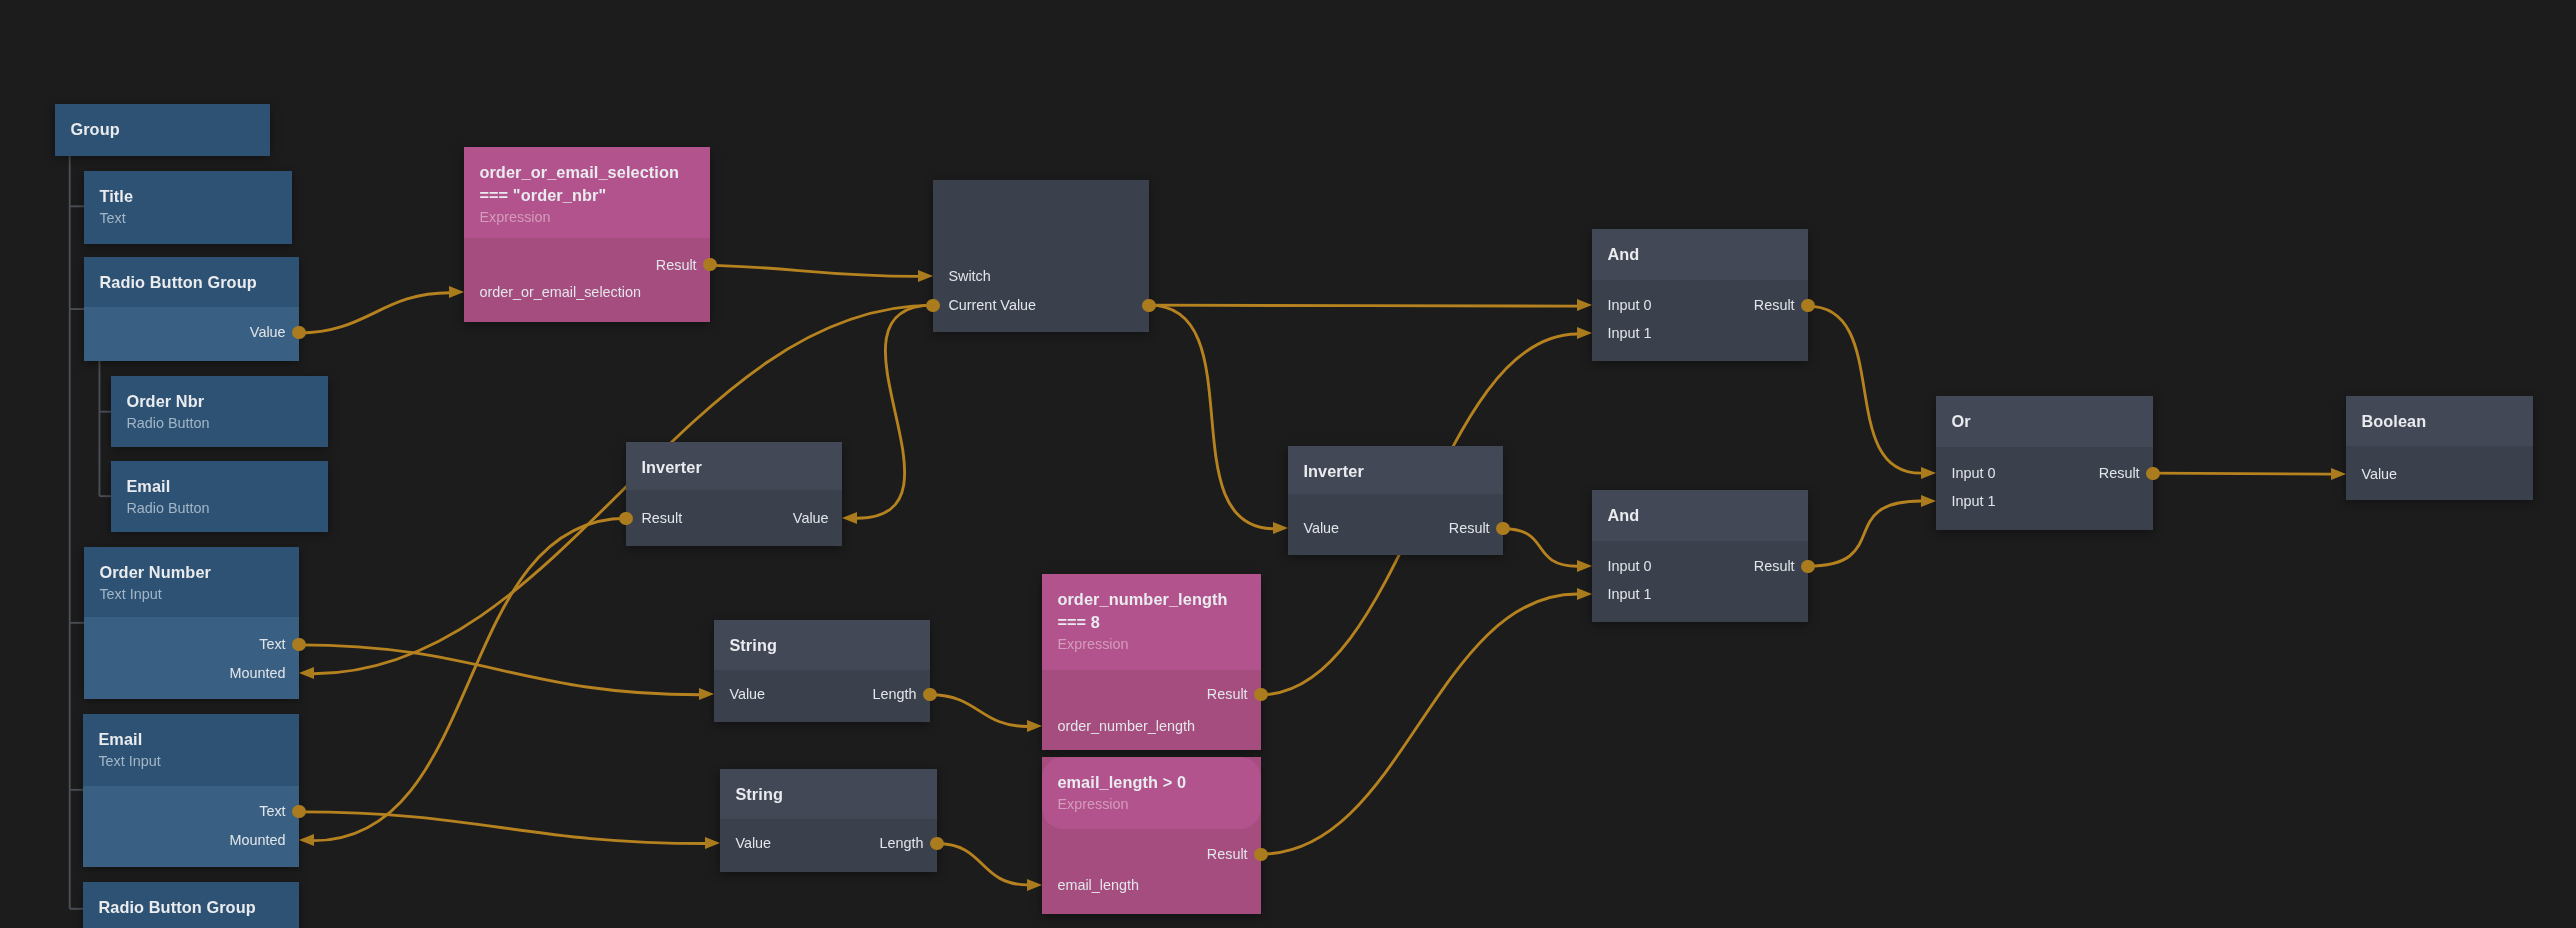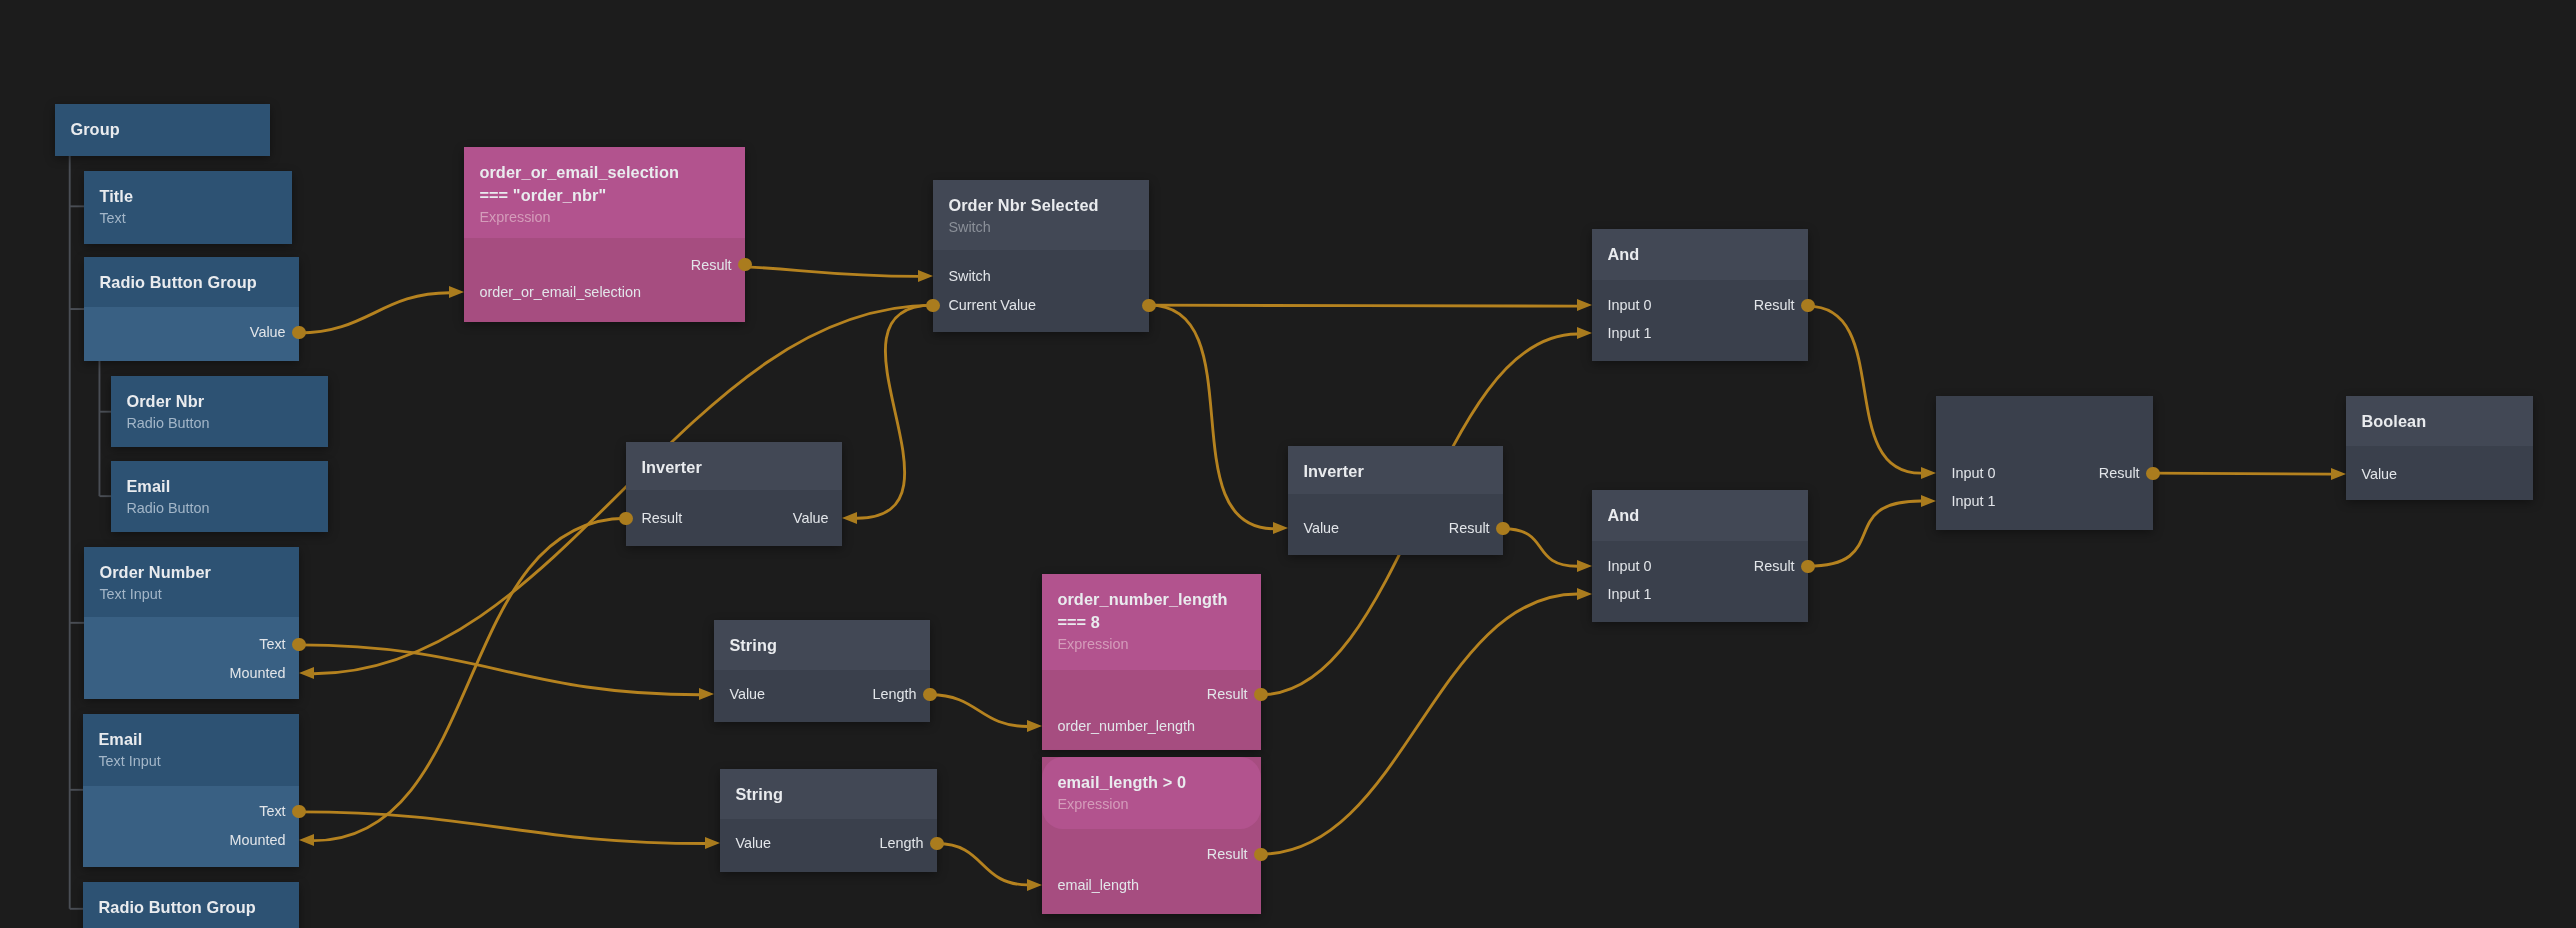--- a/index.html
+++ b/index.html
@@ -134,41 +134,35 @@
       <div class="p-label pr" style="top: 116px;">Mounted</div>
       <div class="p-arrow a-r" style="top: 120px; right: -15.4px;"></div>
     </div>
     <div class="node v-blue" style="left: 83px; top: 882px; width: 216px; height: 77px;">
       <div class="n-header" style="height: 77px;">
         <div class="n-title">
           <div>Radio Button Group</div>
         </div>
       </div>
     </div>
-    <div class="node v-pink" style="left: 464px; top: 147px; width: 246px; height: 175px; padding-left: 35px;">
+    <div class="node v-pink" style="left: 464px; top: 147px; width: 246px; height: 175px;">
       <div class="n-header" style="height: 91px;">
         <div class="n-title">
           <div>order_or_email_selection</div>
           <div>=== "order_nbr"</div>
         </div>
         <div class="n-sub">Expression</div>
       </div>
       <div class="n-body" style="top: 91px;"></div>
       <div class="p-label pr" style="top: 108px;">Result</div>
       <div class="p-dot" style="top: 111px; right: -6.7px;"></div>
       <div class="p-label pl" style="top: 135px;">order_or_email_selection</div>
       <div class="p-arrow a-l" style="top: 139px; left: -15.4px;"></div>
     </div>
     <div class="node v-dark" style="left: 933px; top: 180px; width: 216px; height: 152px;">
-      <div class="n-header" style="height: 70px;">
-        <div class="n-title">
-          <div>Order Nbr Selected</div>
-        </div>
-        <div class="n-sub">Switch</div>
-      </div>
       <div class="n-body" style="top: 70px;"></div>
       <div class="p-label pl" style="top: 86px;">Switch</div>
       <div class="p-arrow a-l" style="top: 90px; left: -15.4px;"></div>
       <div class="p-label pl" style="top: 115px;">Current Value</div>
       <div class="p-dot" style="top: 119px; left: -6.7px;"></div>
       <div class="p-dot" style="top: 119px; right: -6.7px;"></div>
     </div>
     <div class="node v-dark" style="left: 626px; top: 442px; width: 216px; height: 104px;">
       <div class="n-header" style="height: 48px;">
         <div class="n-title">
@@ -266,20 +260,25 @@
       </div>
       <div class="n-body" style="top: 51px;"></div>
       <div class="p-label pl" style="top: 66px;">Input 0</div>
       <div class="p-arrow a-l" style="top: 70px; left: -15.4px;"></div>
       <div class="p-label pl" style="top: 94px;">Input 1</div>
       <div class="p-arrow a-l" style="top: 98px; left: -15.4px;"></div>
       <div class="p-label pr" style="top: 66px;">Result</div>
       <div class="p-dot" style="top: 70px; right: -6.7px;"></div>
     </div>
     <div class="node v-dark" style="left: 1936px; top: 396px; width: 217px; height: 134px;">
+      <div class="n-header" style="height: 51px;">
+        <div class="n-title">
+          <div>Or</div>
+        </div>
+      </div>
       <div class="n-body" style="top: 51px;"></div>
       <div class="p-label pl" style="top: 67px;">Input 0</div>
       <div class="p-arrow a-l" style="top: 71px; left: -15.4px;"></div>
       <div class="p-label pl" style="top: 95px;">Input 1</div>
       <div class="p-arrow a-l" style="top: 99px; left: -15.4px;"></div>
       <div class="p-label pr" style="top: 67px;">Result</div>
       <div class="p-dot" style="top: 71px; right: -6.7px;"></div>
     </div>
     <div class="node v-dark" style="left: 2346px; top: 396px; width: 187px; height: 104px;">
       <div class="n-header" style="height: 50px;">

